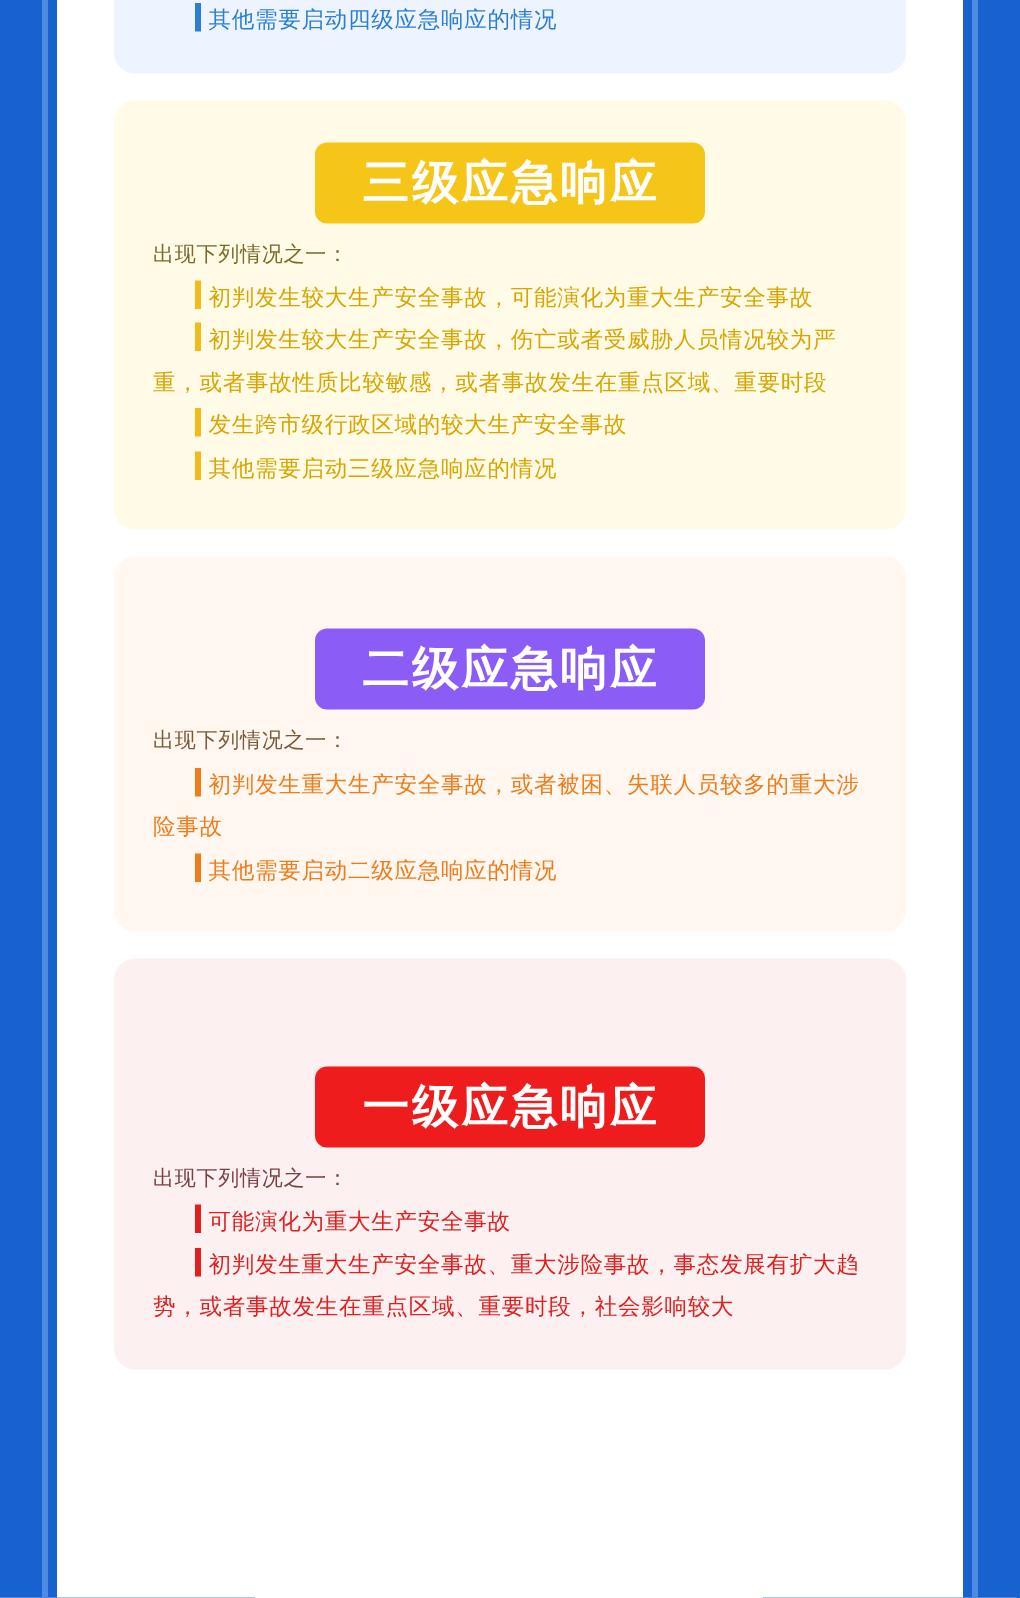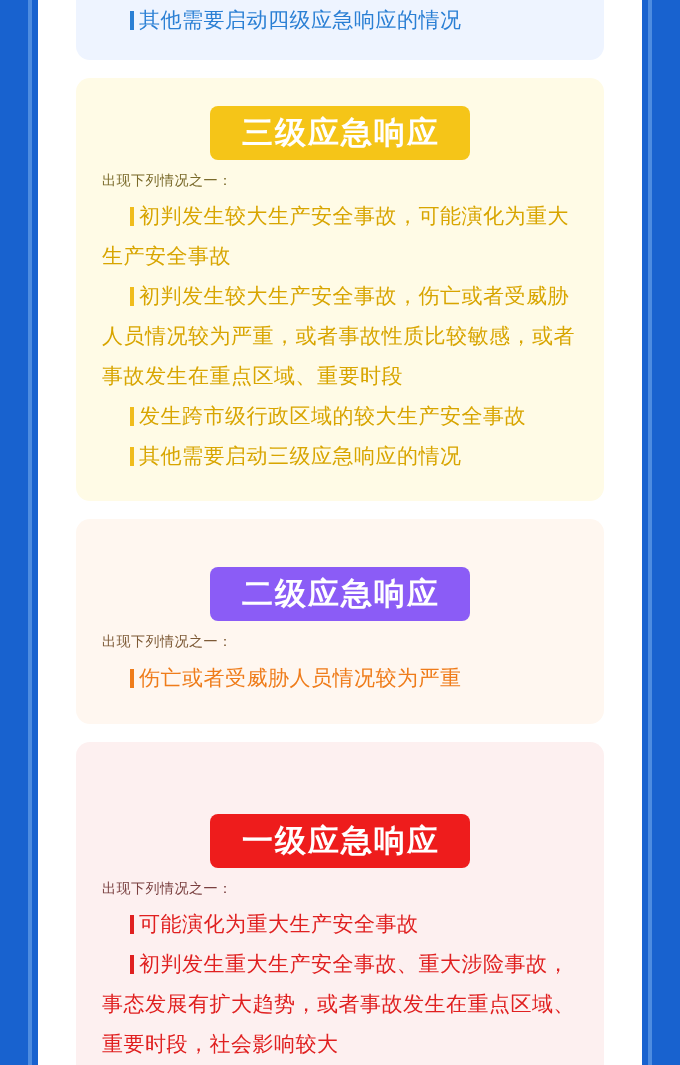--- a/index.html
+++ b/index.html
@@ -89,21 +89,21 @@
     line-height: 1.45;
     margin: 10px 0 6px 0;
     letter-spacing: 0.5px;
   }
   .lead.l3 { color: #7a6a2a; }
   .lead.l2 { color: #7d5a36; }
   .lead.l1 { color: #7a4040; }
 
   .item {
     position: relative;
-    font-size: 21px;
+    font-size: 15px;
     line-height: 1.9;
     letter-spacing: 0.5px;
     padding-left: 0;
     text-indent: 28px;
     margin: 0;
   }
   .item .bar {
     display: inline-block;
     width: 4px;
     height: 19px;
@@ -141,21 +141,22 @@
       <p class="item i3"><span class="bar"></span><span>初判发生较大生产安全事故，伤亡或者受威胁人员情况较为严重，或者事故性质比较敏感，或者事故发生在重点区域、重要时段</span></p>
       <p class="item i3"><span class="bar"></span><span>发生跨市级行政区域的较大生产安全事故</span></p>
       <p class="item i3"><span class="bar"></span><span>其他需要启动三级应急响应的情况</span></p>
     </div>
 
     <div class="card level2">
       <div class="badge-row">
         <span class="badge b2">二级应急响应</span>
       </div>
       <p class="lead l2">出现下列情况之一：</p>
-      <p class="item i2"><span class="bar"></span><span>伤亡或者受威胁人员情况较为严重</span></p>
+      <p class="item i2"><span class="bar"></span><span>初判发生重大生产安全事故，或者被困、失联人员较多的重大涉险事故</span></p>
+      <p class="item i2"><span class="bar"></span><span>其他需要启动二级应急响应的情况</span></p>
     </div>
 
     <div class="card level1">
       <div class="badge-row">
         <span class="badge b1">一级应急响应</span>
       </div>
       <p class="lead l1">出现下列情况之一：</p>
       <p class="item i1"><span class="bar"></span><span>可能演化为重大生产安全事故</span></p>
       <p class="item i1"><span class="bar"></span><span>初判发生重大生产安全事故、重大涉险事故，事态发展有扩大趋势，或者事故发生在重点区域、重要时段，社会影响较大</span></p>
     </div>

